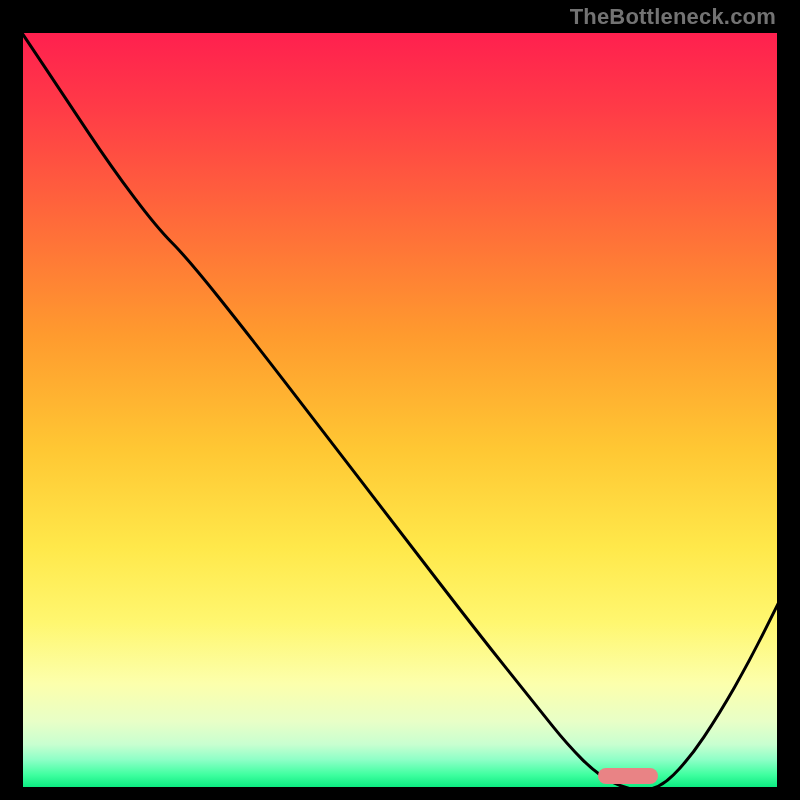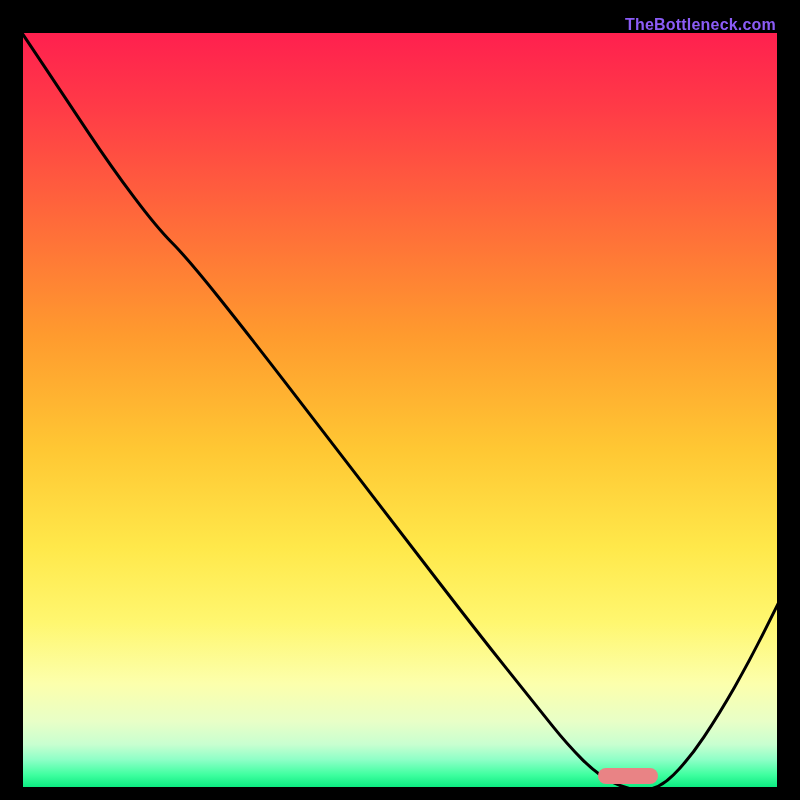--- a/index.html
+++ b/index.html
@@ -42,24 +42,24 @@
   }
   .plot-border {
     position: absolute;
     inset: 0;
     border: 3px solid #000;
     box-sizing: border-box;
     pointer-events: none;
   }
   .watermark {
     position: absolute;
-    top: 16px;
+    top: 4px;
     right: 24px;
-    color: #8b5cf6;
-    font-size: 16px;
+    color: #737373;
+    font-size: 22px;
     font-weight: 600;
     letter-spacing: 0.2px;
     user-select: none;
   }
   .line-svg {
     position: absolute;
     inset: 0;
     width: 100%;
     height: 100%;
   }

